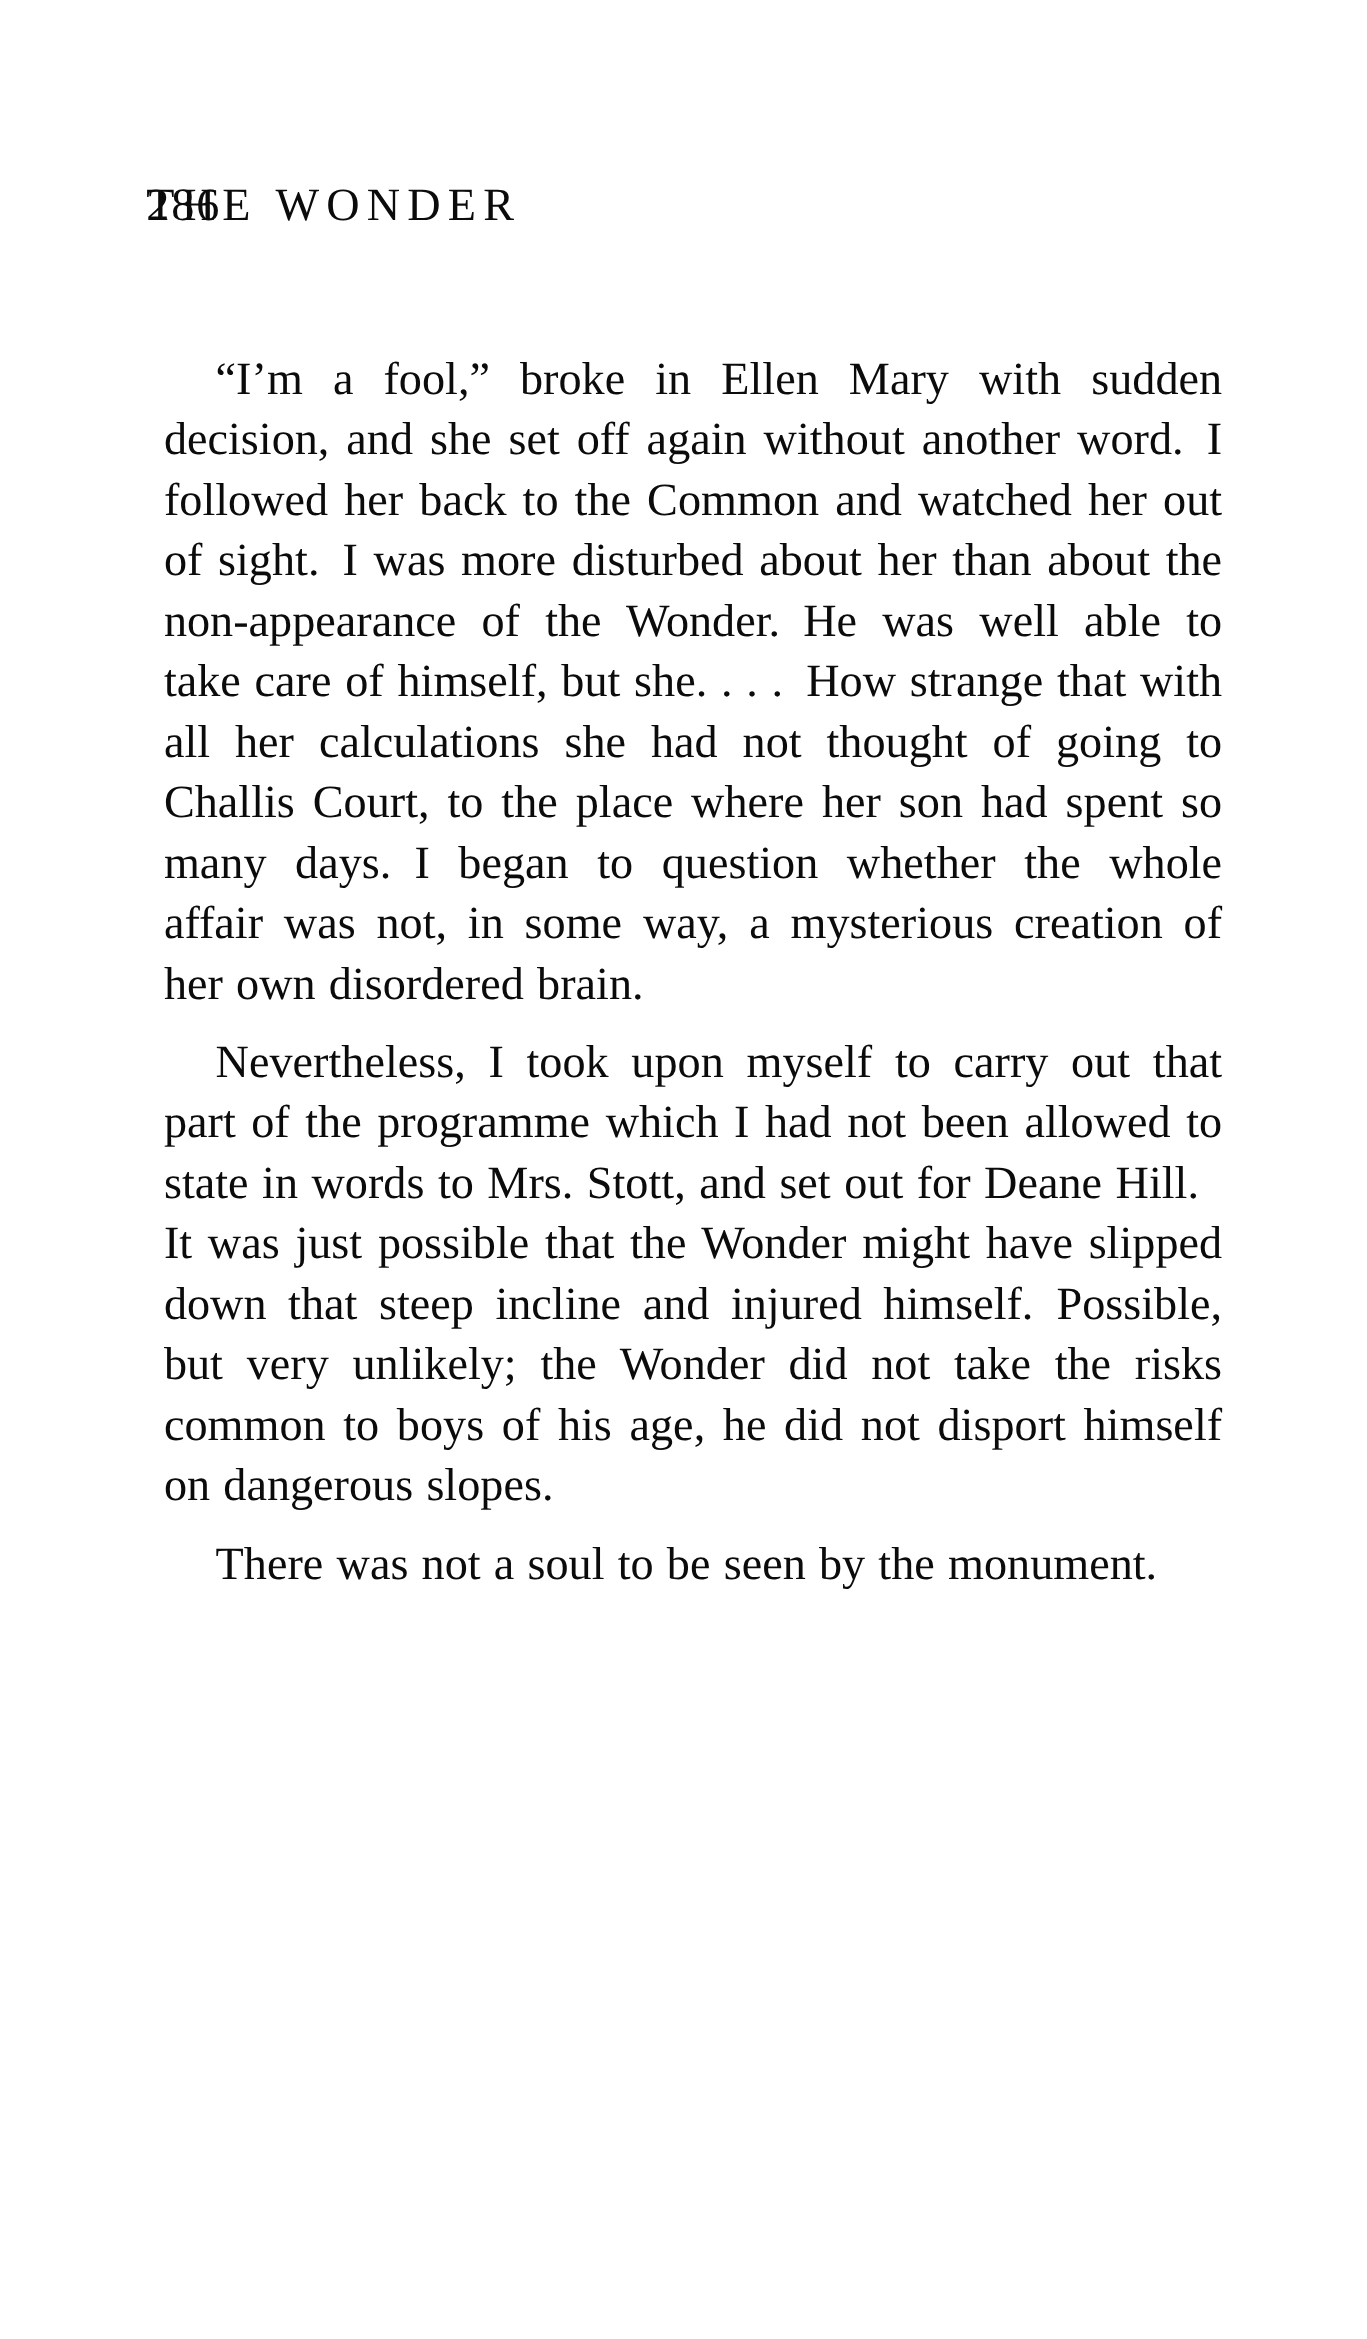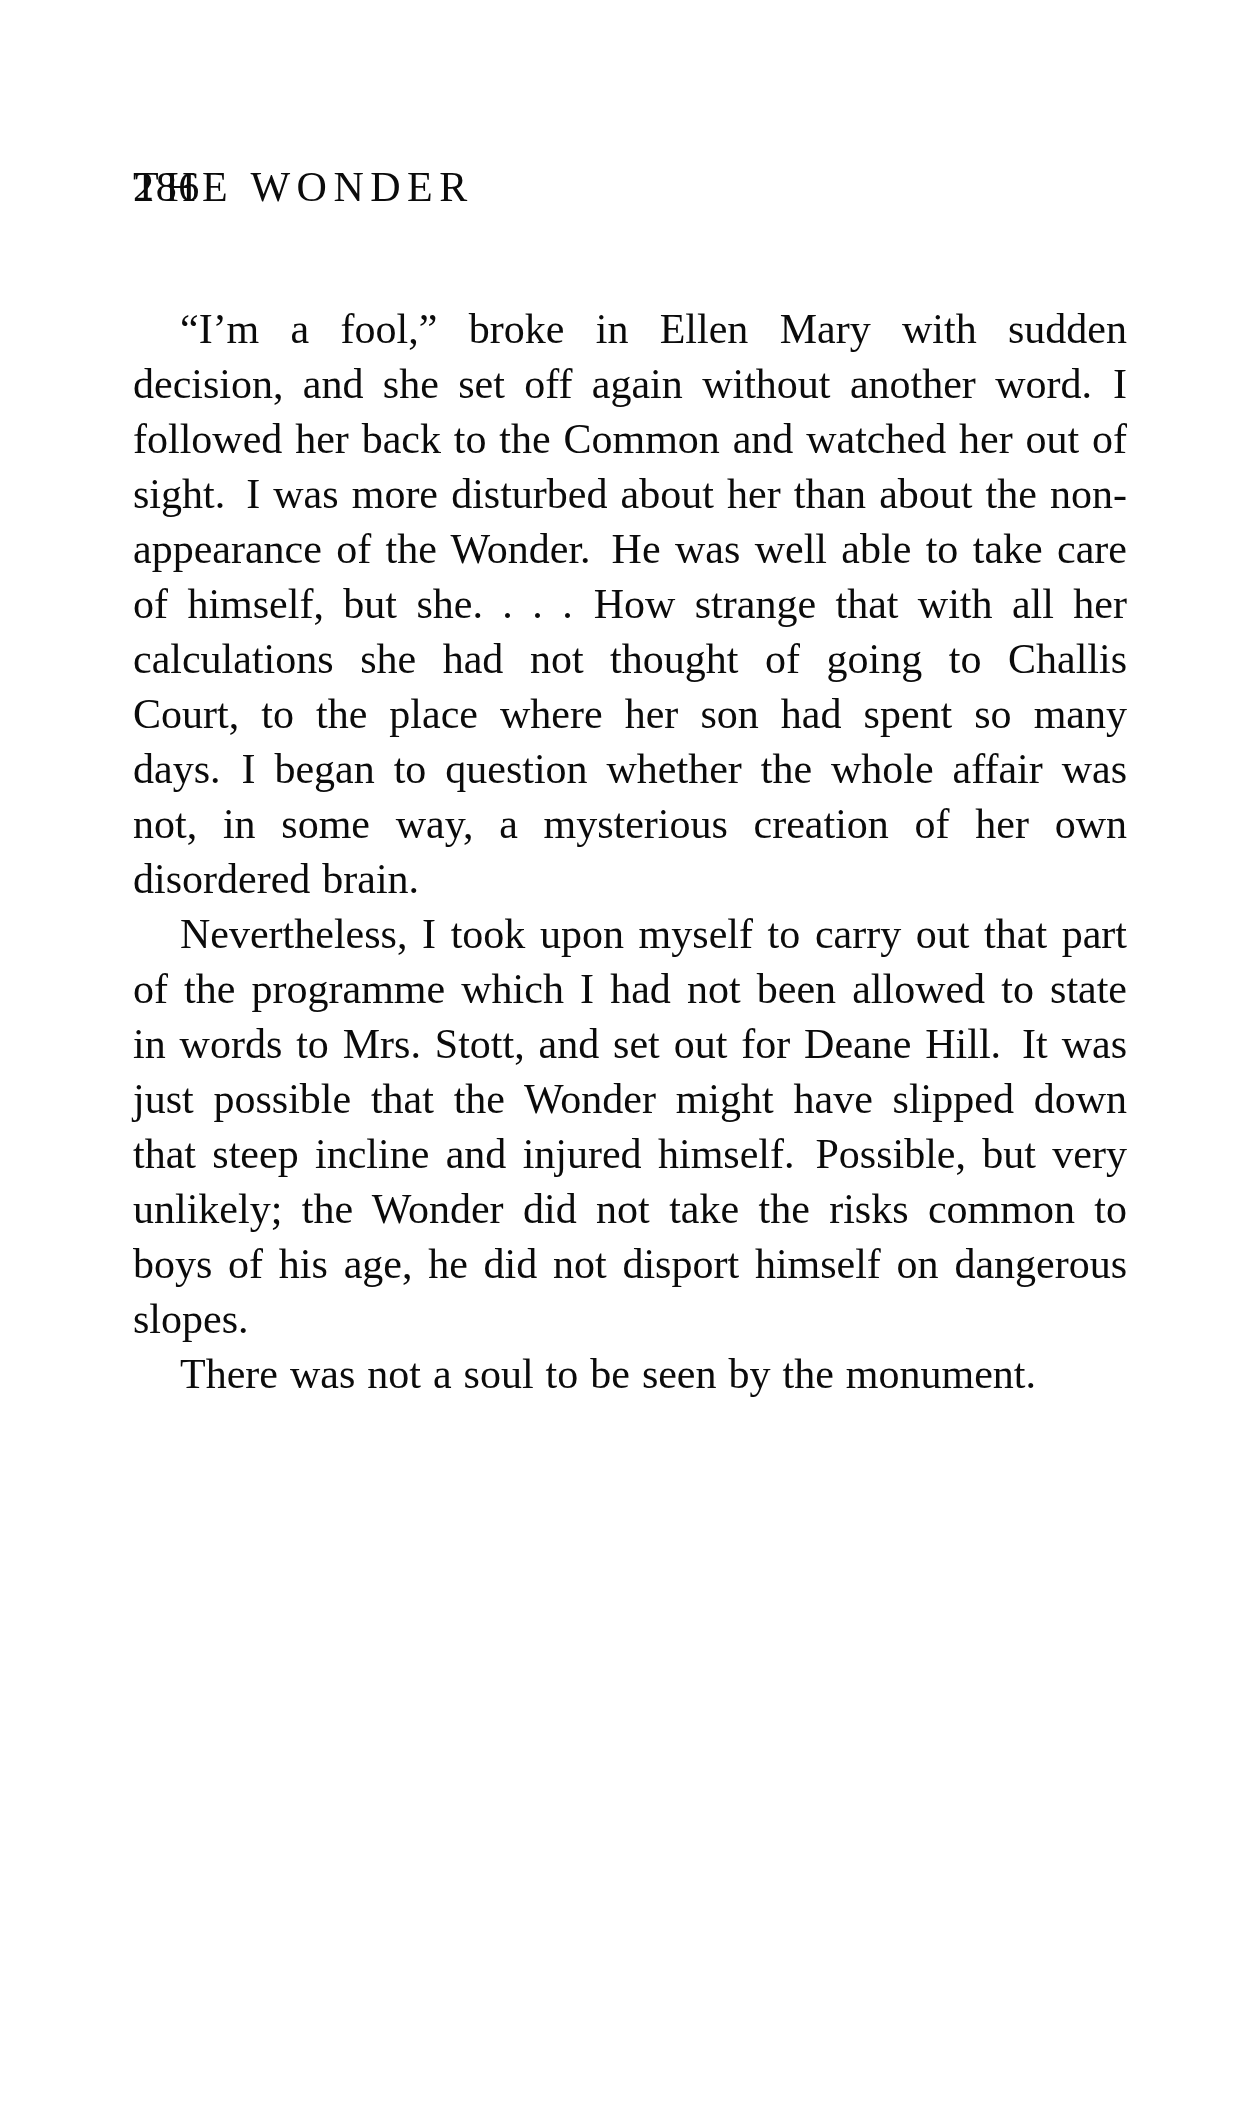--- a/index.html
+++ b/index.html
@@ -45,21 +45,21 @@
     position: absolute;
     top: 302px;
     left: 133px;
     width: 994px;
     font-size: 42px;
     line-height: 55px;
     text-align: justify;
     word-spacing: 1.5px;
   }
   .page-body p {
-    margin: 0;
+    margin: 16px;
     padding: 0;
     text-indent: 47px;
   }
 </style>
 </head>
 <body>
 
 <div class="book-page">
 
   <div class="page-header">

